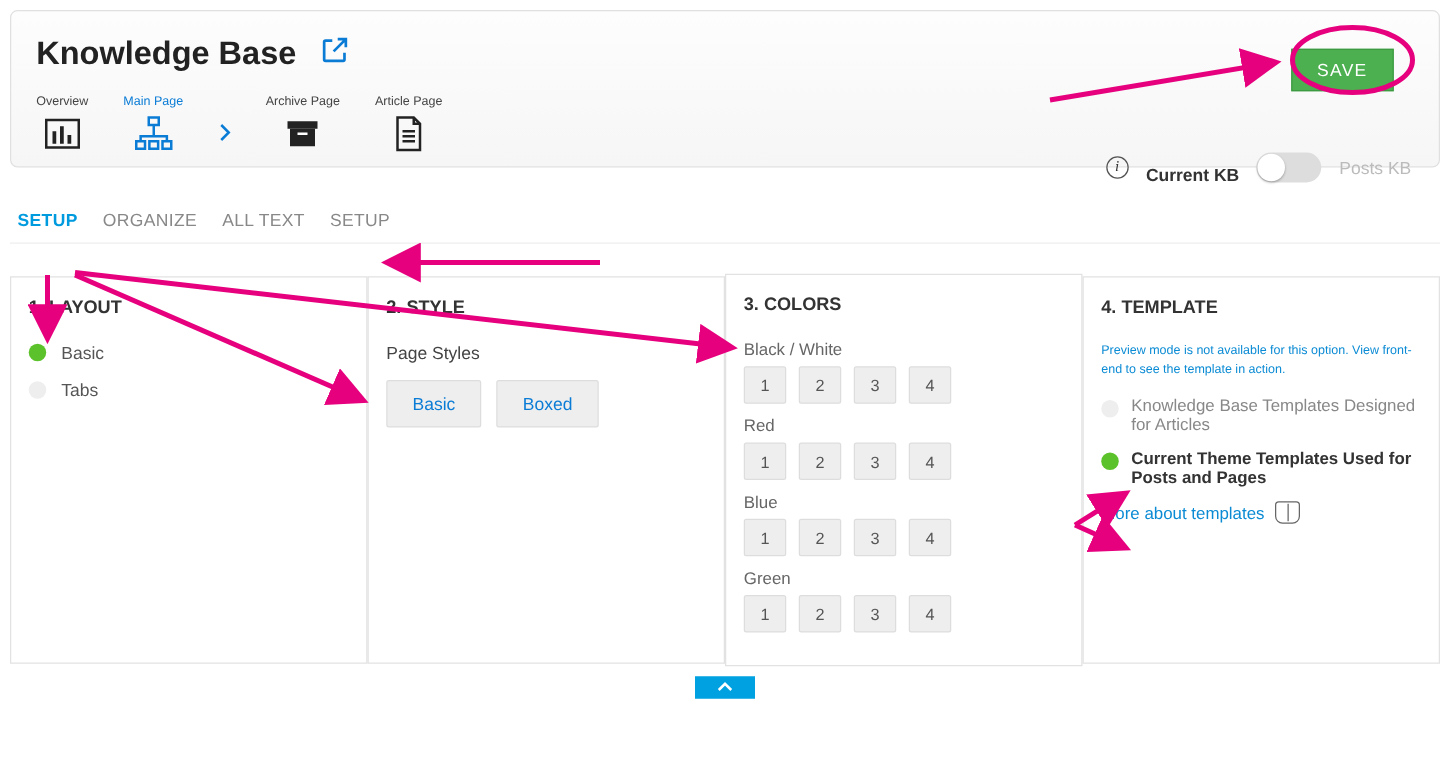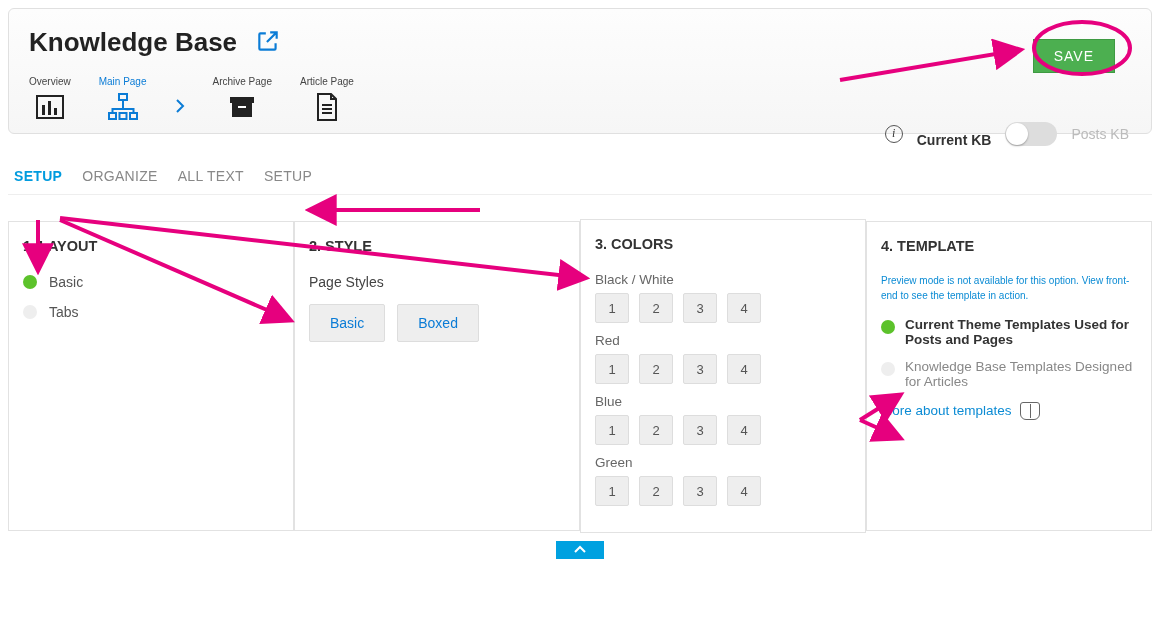--- a/index.html
+++ b/index.html
@@ -229,27 +229,27 @@
       <span class="color-chip">2</span>
       <span class="color-chip">3</span>
       <span class="color-chip">4</span>
     </div>
   </div>
 
   <div class="panel">
     <div class="panel-title">4. TEMPLATE</div>
     <div class="template-msg">Preview mode is not available for this option. View front-end to see the template in action.</div>
 
+    <div class="template-option inactive">
+      <span class="radio-dot"></span>
+      <span>Knowledge Base Templates Designed for Articles</span>
+    </div>
     <div class="template-option active">
       <span class="radio-dot on"></span>
       <span>Current Theme Templates Used for Posts and Pages</span>
-    </div>
-    <div class="template-option inactive">
-      <span class="radio-dot"></span>
-      <span>Knowledge Base Templates Designed for Articles</span>
     </div>
 
     <span class="more-link">
       <span>More about templates</span>
       <span class="book-icon"></span>
     </span>
   </div>
 </div>
 
 <div class="collapse-tab">

